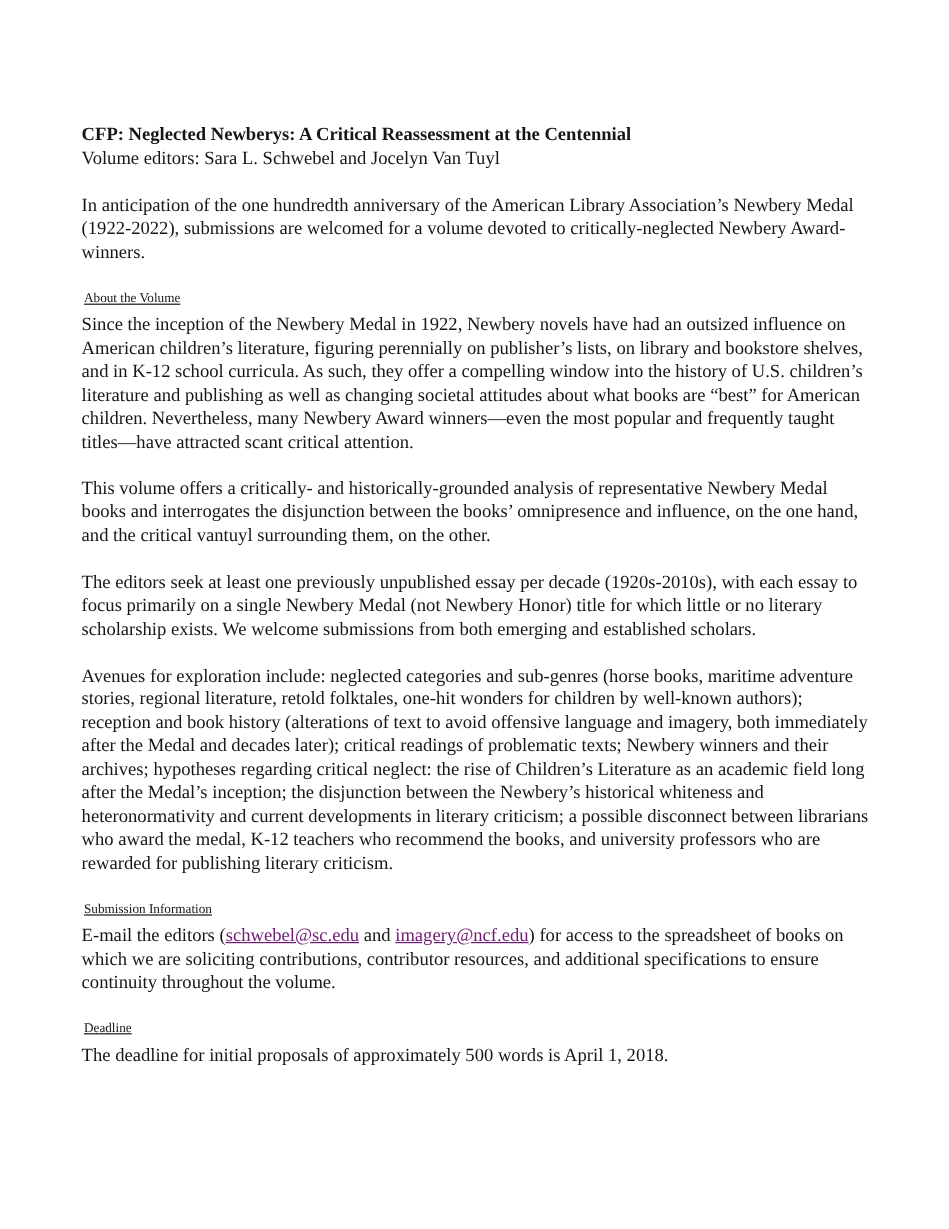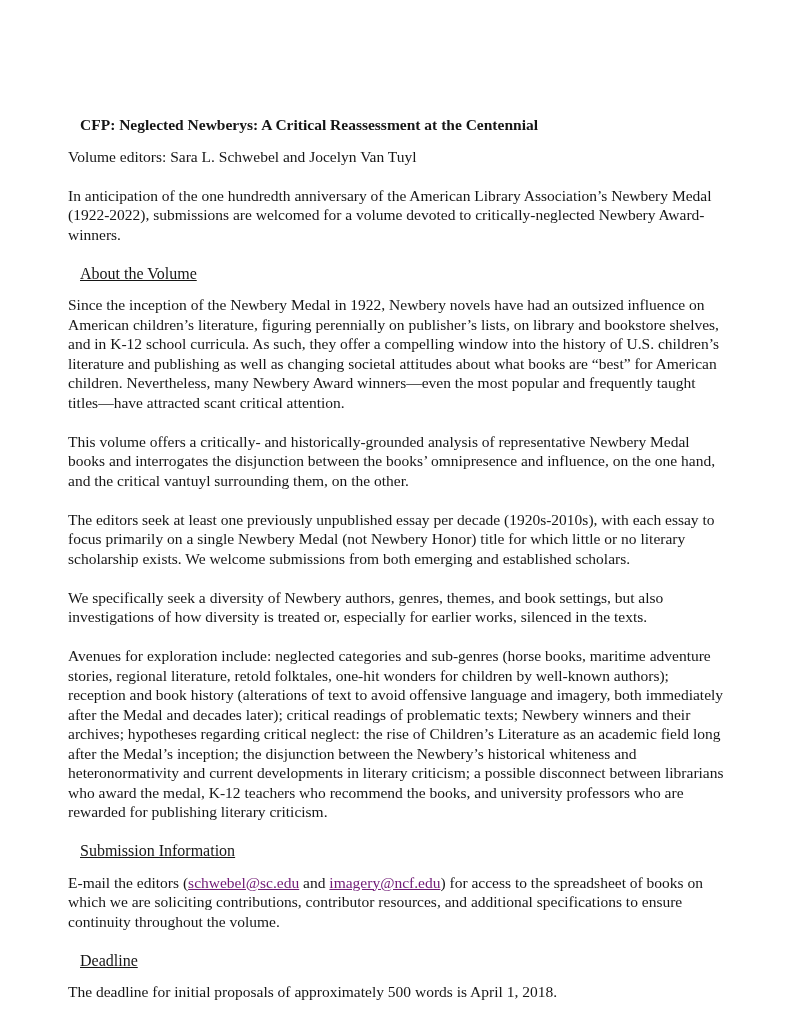--- a/index.html
+++ b/index.html
@@ -20,37 +20,37 @@
     top: 103px;
     width: 657px;
     font-family: "Liberation Serif", "DejaVu Serif", serif;
     font-size: 15.5px;
     line-height: 19.5px;
     color: #161616;
     text-align: left;
   }
   .doc-title {
     font-weight: bold;
-    margin: 12px;
+    margin: 0;
     font-size: 15.5px;
     line-height: 19.5px;
   }
   .editors-line {
     margin: 0;
   }
   p {
     margin: 0;
   }
   .gap {
     margin-top: 19.5px;
   }
   .section-heading {
-    margin: 12px;
+    margin: 2px;
     margin-top: 19.5px;
-    font-size: 16px;
+    font-size: 11px;
     font-weight: normal;
     text-decoration: underline;
     line-height: 19.5px;
   }
   .email-link {
     color: #701a75;
     text-decoration: underline;
     cursor: pointer;
   }
 </style>
@@ -62,21 +62,20 @@
 
     <p class="doc-title">CFP: Neglected Newberys: A Critical Reassessment at the Centennial</p>
     <p class="editors-line">Volume editors: Sara L. Schwebel and Jocelyn Van Tuyl</p>
 
     <p class="gap">In anticipation of the one hundredth anniversary of the American Library Association’s Newbery Medal (1922-2022), submissions are welcomed for a volume devoted to critically-neglected Newbery Award-winners.</p>
 
     <p class="section-heading">About the Volume</p>
     <p>Since the inception of the Newbery Medal in 1922, Newbery novels have had an outsized influence on American children’s literature, figuring perennially on publisher’s lists, on library and bookstore shelves, and in K-12 school curricula. As such, they offer a compelling window into the history of U.S. children’s literature and publishing as well as changing societal attitudes about what books are “best” for American children. Nevertheless, many Newbery Award winners—even the most popular and frequently taught titles—have attracted scant critical attention.</p>
     <p class="gap">This volume offers a critically- and historically-grounded analysis of representative Newbery Medal books and interrogates the disjunction between the books’ omnipresence and influence, on the one hand, and the critical vantuyl surrounding them, on the other.</p>
     <p class="gap">The editors seek at least one previously unpublished essay per decade (1920s-2010s), with each essay to focus primarily on a single Newbery Medal (not Newbery Honor) title for which little or no literary scholarship exists. We welcome submissions from both emerging and established scholars.</p>
-    <p class="gap">We specifically seek a diversity of Newbery authors, genres, themes, and book settings, but also investigations of how diversity is treated or, especially for earlier works, silenced in the texts.</p>
     <p class="gap">Avenues for exploration include: neglected categories and sub-genres (horse books, maritime adventure stories, regional literature, retold folktales, one-hit wonders for children by well-known authors); reception and book history (alterations of text to avoid offensive language and imagery, both immediately after the Medal and decades later); critical readings of problematic texts; Newbery winners and their archives; hypotheses regarding critical neglect: the rise of Children’s Literature as an academic field long after the Medal’s inception; the disjunction between the Newbery’s historical whiteness and heteronormativity and current developments in literary criticism; a possible disconnect between librarians who award the medal, K-12 teachers who recommend the books, and university professors who are rewarded for publishing literary criticism.</p>
 
     <p class="section-heading">Submission Information</p>
     <p><span>E-mail the editors (</span><span class="email-link">schwebel@sc.edu</span><span> and </span><span class="email-link">imagery@ncf.edu</span><span>) for access to the spreadsheet of books on which we are soliciting contributions, contributor resources, and additional specifications to ensure continuity throughout the volume.</span></p>
 
     <p class="section-heading">Deadline</p>
     <p>The deadline for initial proposals of approximately 500 words is April 1, 2018.</p>
 
   </div>
 </div>

